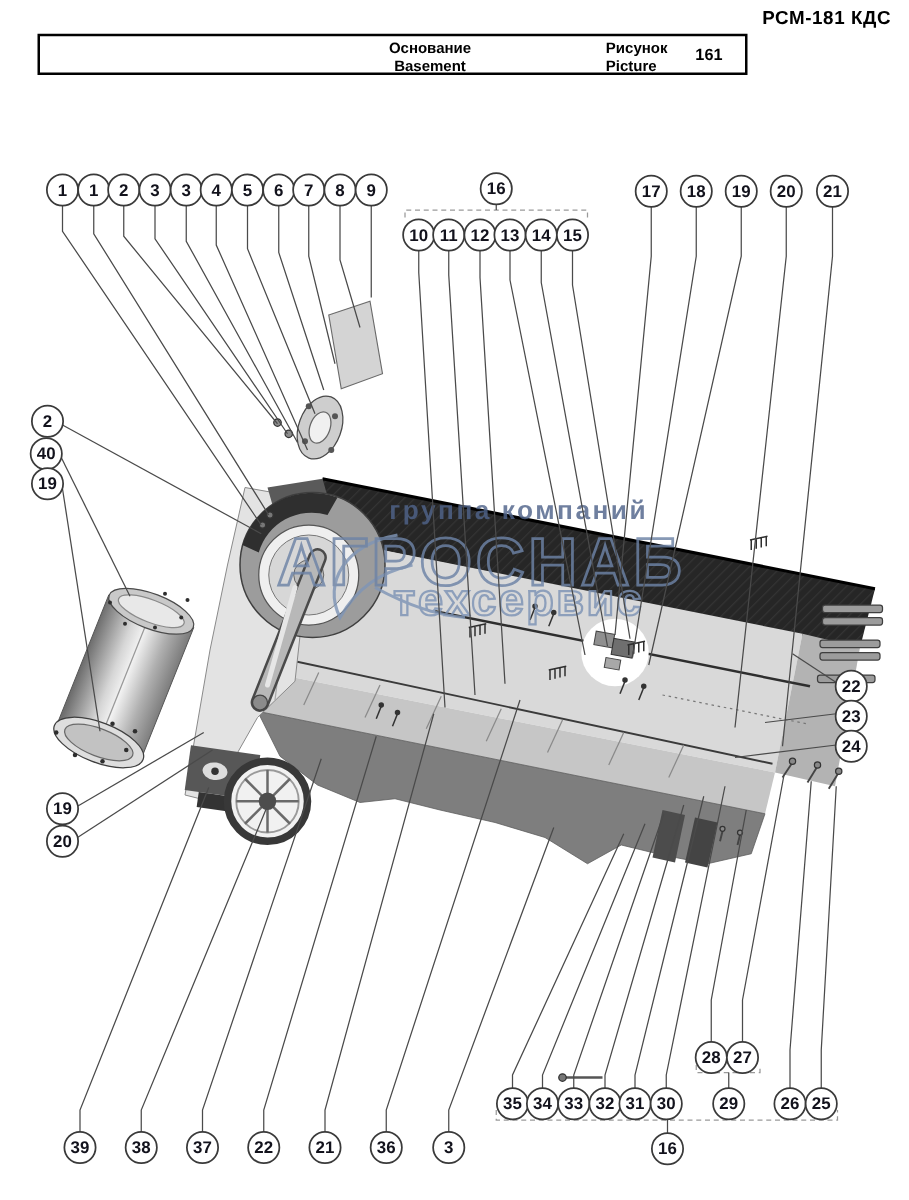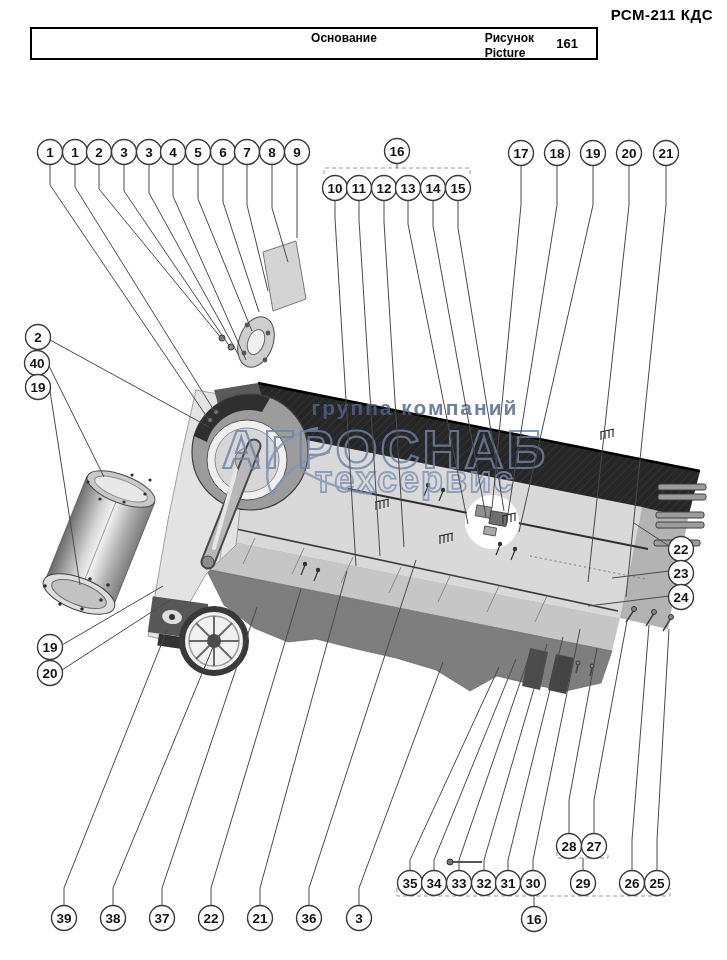--- a/index.html
+++ b/index.html
@@ -25,25 +25,26 @@
   .wm2{font-family:"Liberation Sans",sans-serif;font-size:54px;font-weight:bold;
         fill:none;stroke:#6d83a6;stroke-width:2.2px;letter-spacing:3px;text-anchor:middle;}
   .wm3{font-family:"Liberation Sans",sans-serif;font-size:36px;font-weight:bold;
         fill:none;stroke:#7d93b5;stroke-width:1.8px;letter-spacing:2px;text-anchor:middle;}
 </style>
 </head>
 <body>
 
 <div class="page">
 
-  <div class="doc-code">РСМ-211 КДС</div>
+  <div class="doc-code">РСМ-181 КДС</div>
 
   <div class="title-box">
     <div class="tb-title">
       <div>Основание</div>
+      <div>Basement</div>
     </div>
     <div class="tb-fig">
       <div>Рисунок</div>
       <div>Picture</div>
     </div>
     <div class="tb-num">161</div>
   </div>
 
   <svg class="diagram" width="727" height="960" viewBox="0 0 727 960" xmlns="http://www.w3.org/2000/svg">
     <defs>

